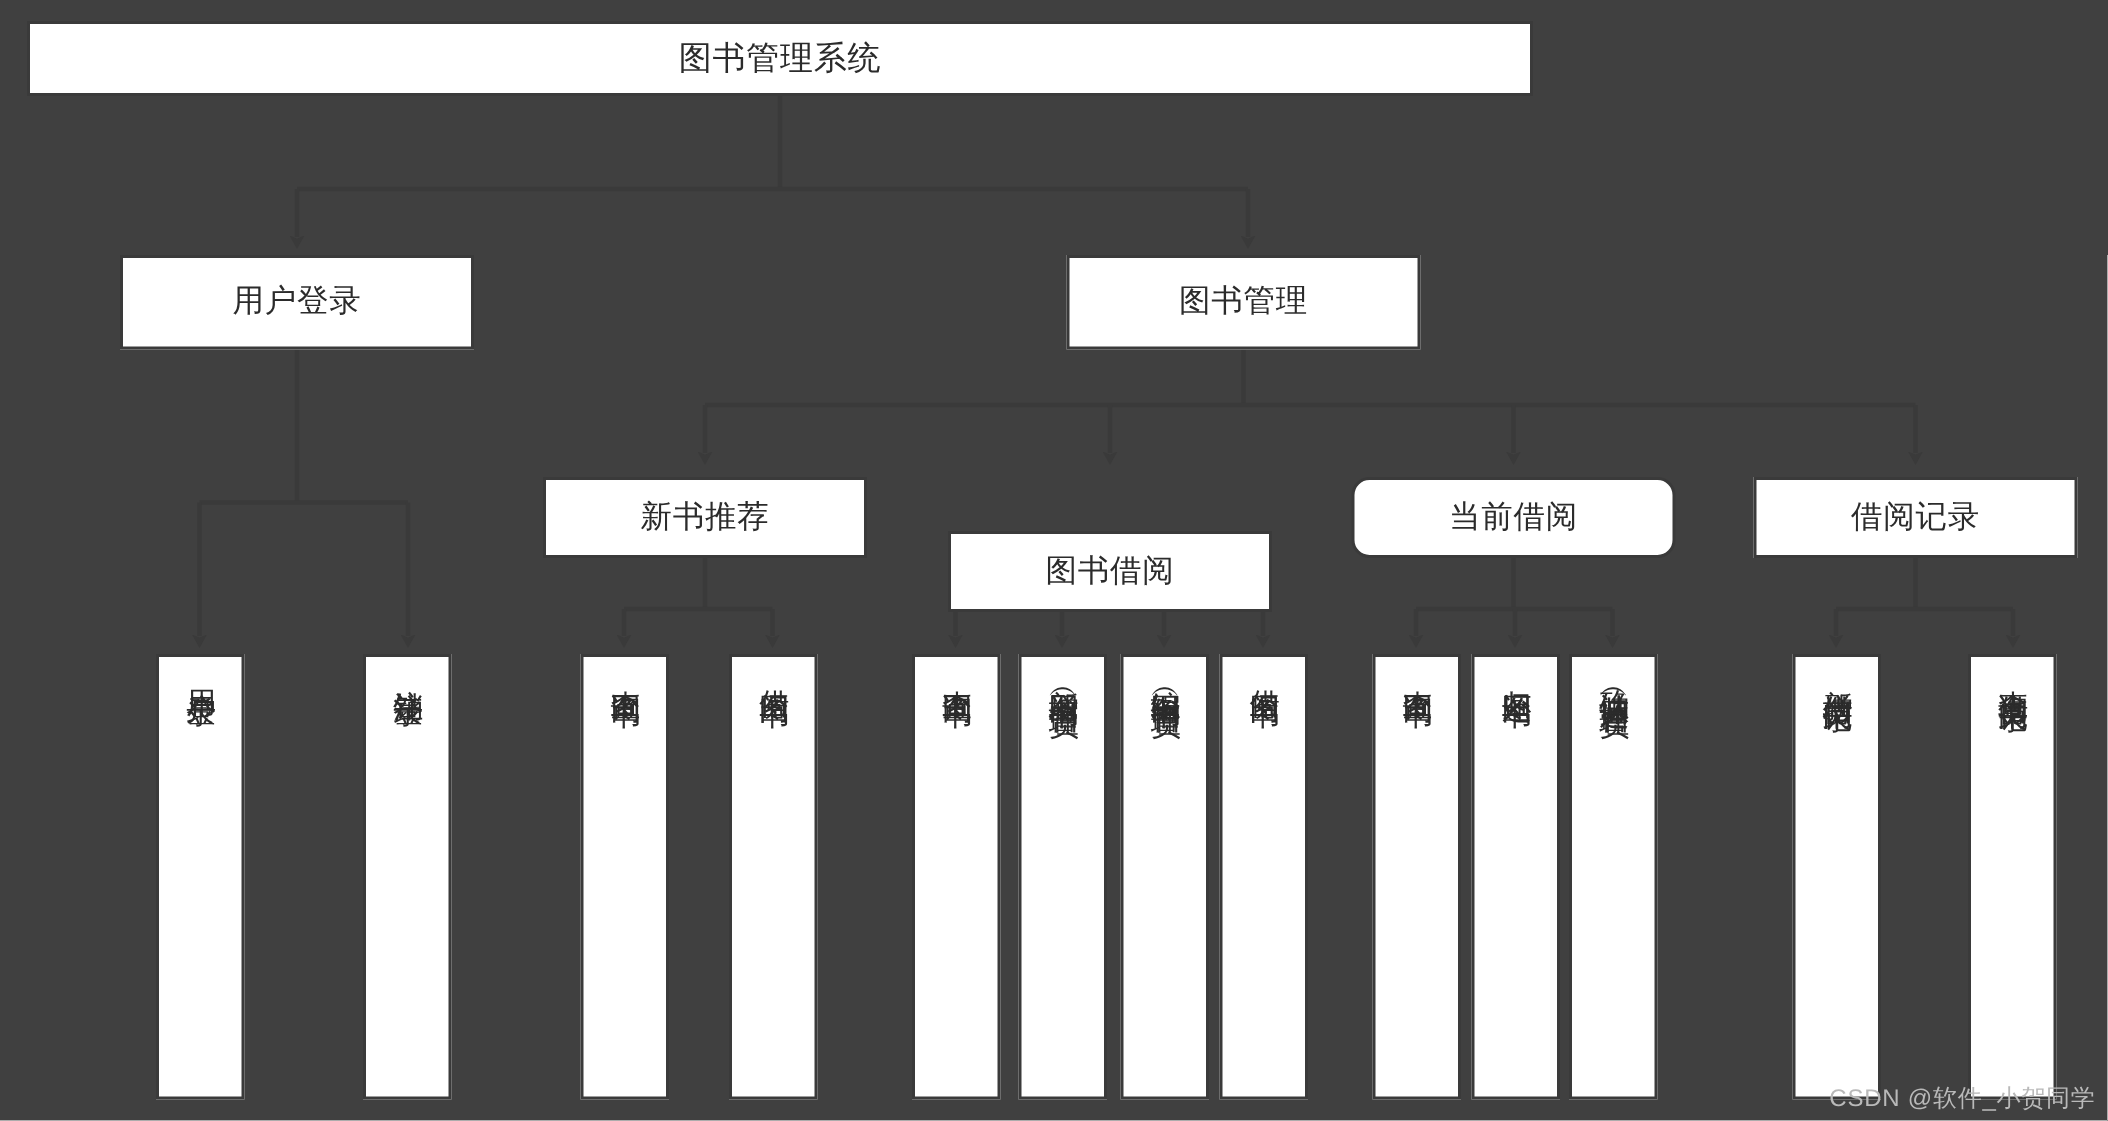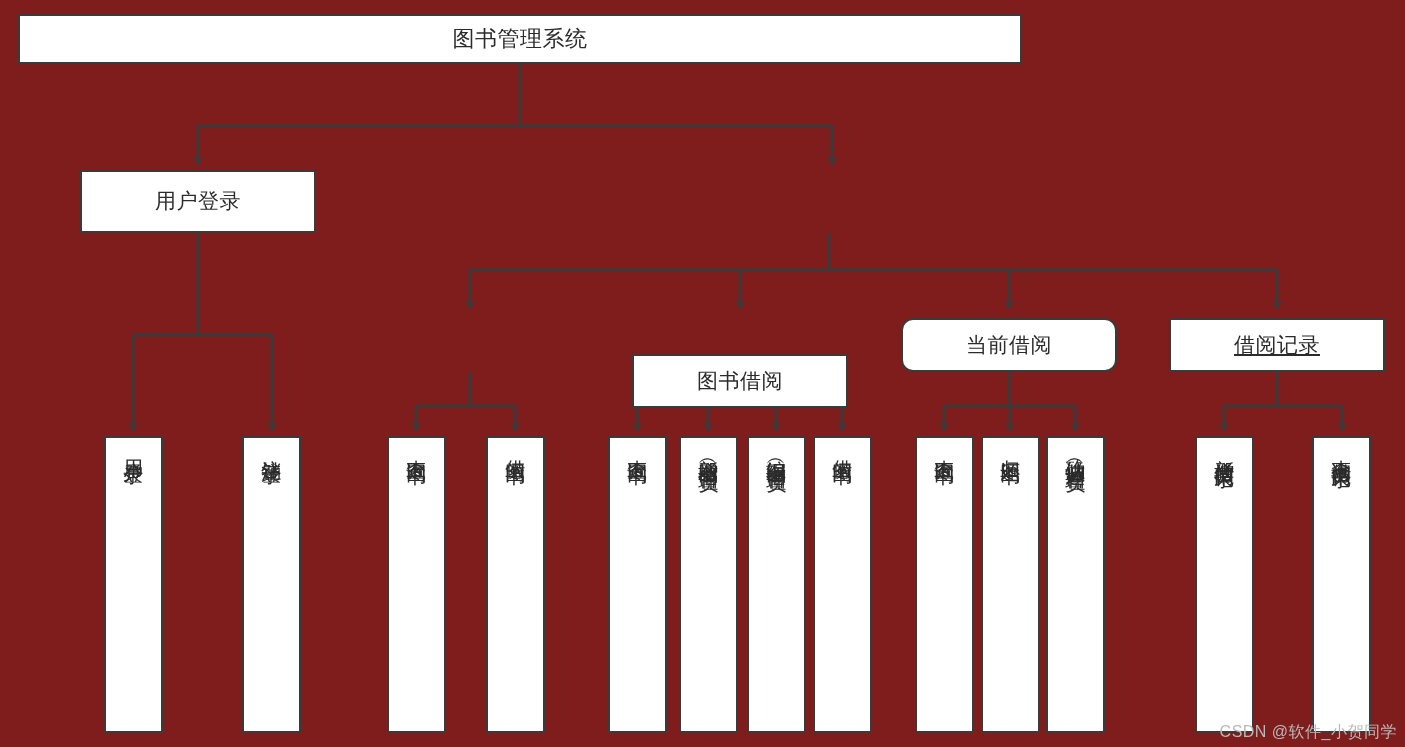--- a/index.html
+++ b/index.html
@@ -4,21 +4,21 @@
 <style>
   html, body {
     margin: 0;
     padding: 0;
     background: #ffffff;
   }
   #canvas {
     position: relative;
     width: 1405px;
     height: 747px;
-    background: #7f1d1d;
+    background: #404040;
     font-family: "Liberation Sans", "DejaVu Sans", sans-serif;
     overflow: hidden;
   }
   #edges {
     position: absolute;
     left: 0;
     top: 0;
     width: 1405px;
     height: 747px;
   }
@@ -119,28 +119,34 @@
     </g>
   </svg>
 
   <div class="node root" style="left:18px; top:14px; width:1004px; height:50px;">
     <span class="label">图书管理系统</span>
   </div>
 
   <div class="node" style="left:80px; top:170px; width:236px; height:63px;">
     <span class="label">用户登录</span>
   </div>
+  <div class="node" style="left:711px; top:170px; width:236px; height:63px;">
+    <span class="label">图书管理</span>
+  </div>
 
+  <div class="node" style="left:362px; top:318px; width:216px; height:54px;">
+    <span class="label">新书推荐</span>
+  </div>
   <div class="node" style="left:632px; top:318px; width:216px; height:54px;margin-top:36px;">
     <span class="label">图书借阅</span>
   </div>
   <div class="node" style="left:901px; top:318px; width:216px; height:54px;border-radius:12px;">
     <span class="label">当前借阅</span>
   </div>
-  <div class="node" style="left:1169px; top:318px; width:216px; height:54px;text-decoration:underline;">
+  <div class="node" style="left:1169px; top:318px; width:216px; height:54px;">
     <span class="label">借阅记录</span>
   </div>
 
   <div class="node leaf" style="left:104px; top:436px; width:59px; height:297px;">
     <span class="label">用户登录</span>
   </div>
   <div class="node leaf" style="left:242px; top:436px; width:59px; height:297px;">
     <span class="label">注销登录</span>
   </div>
 

